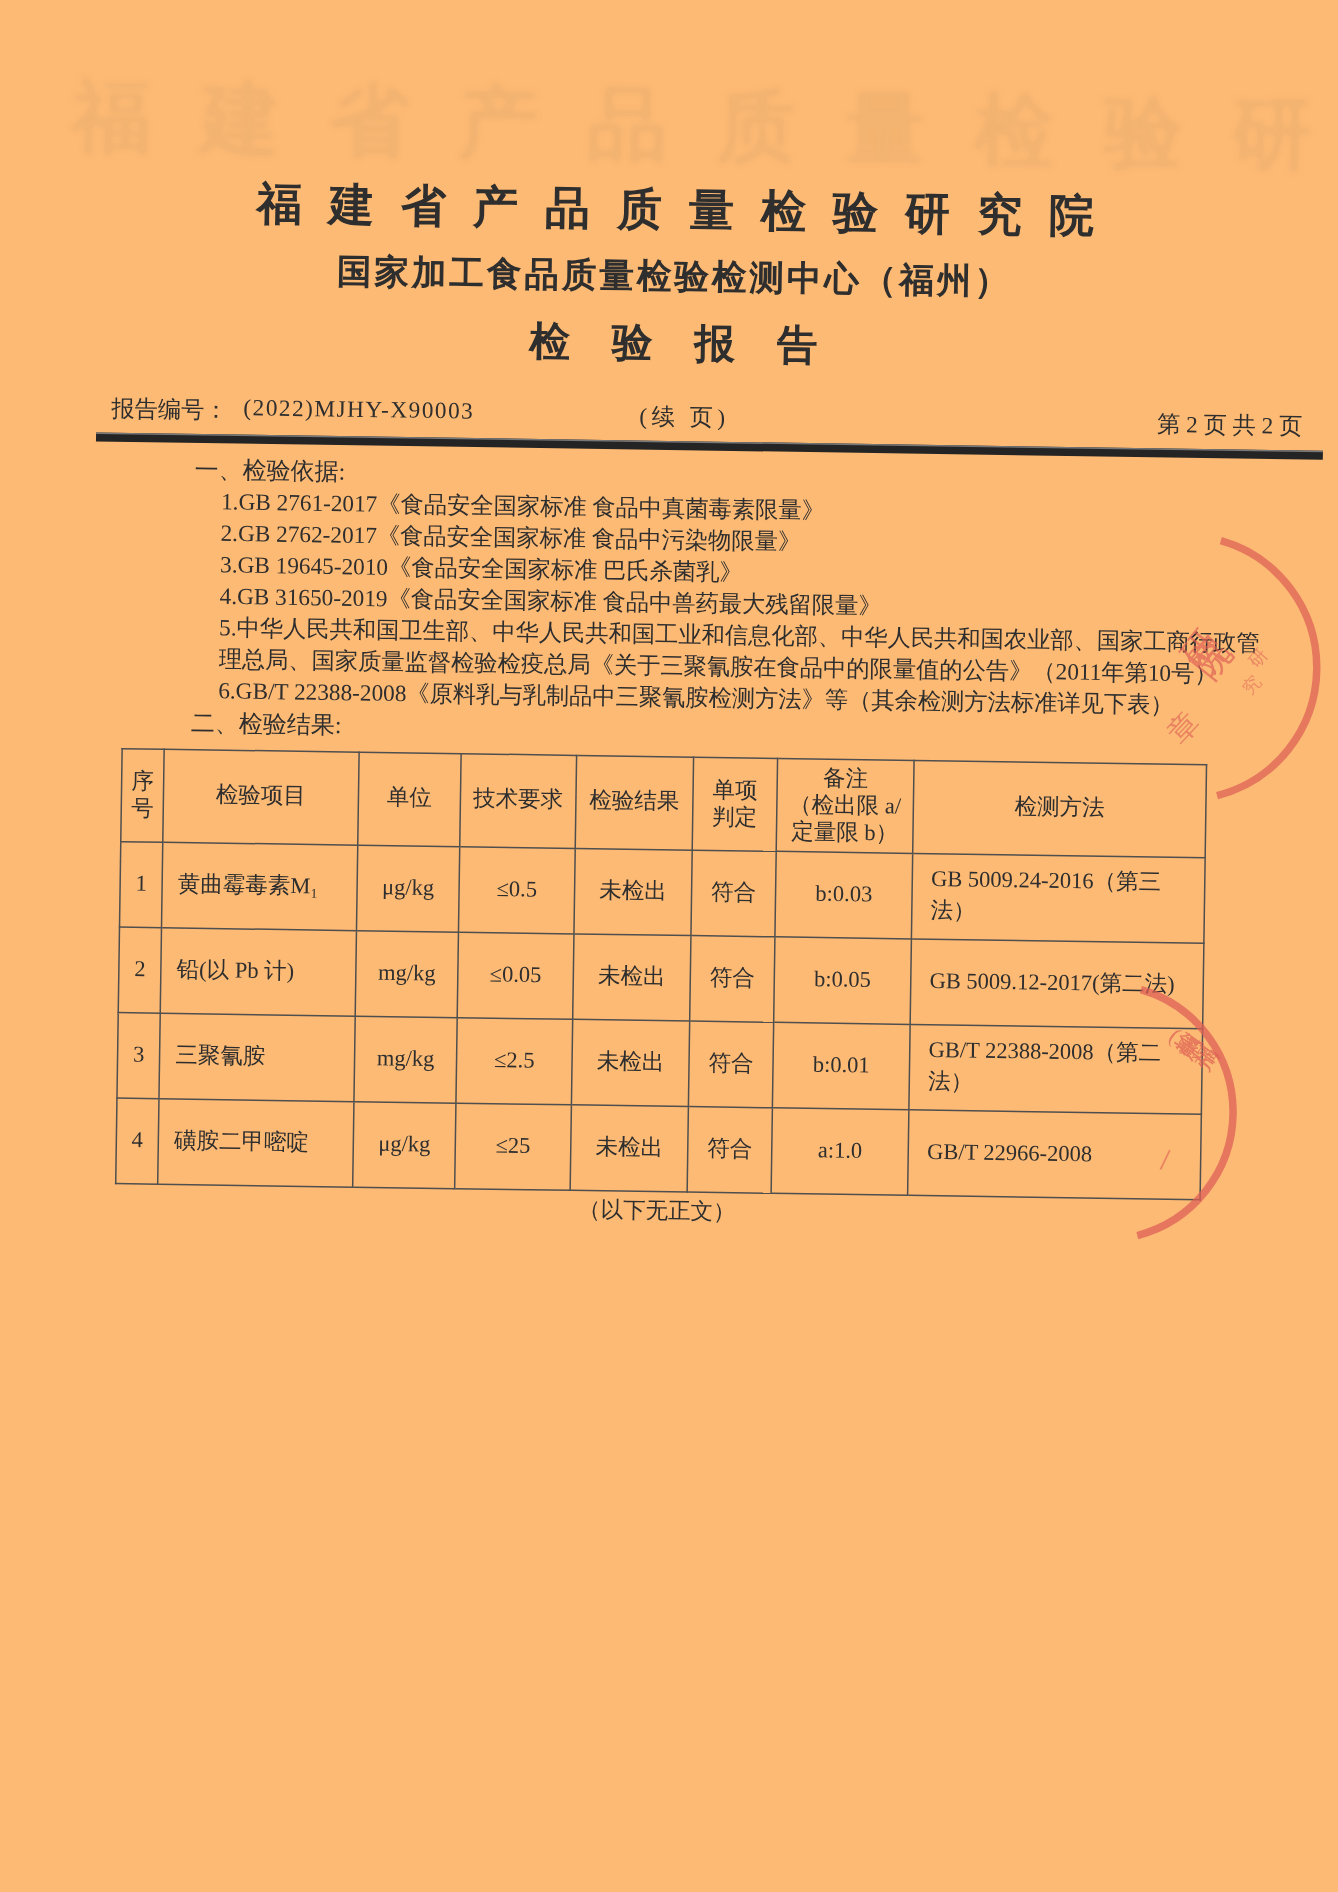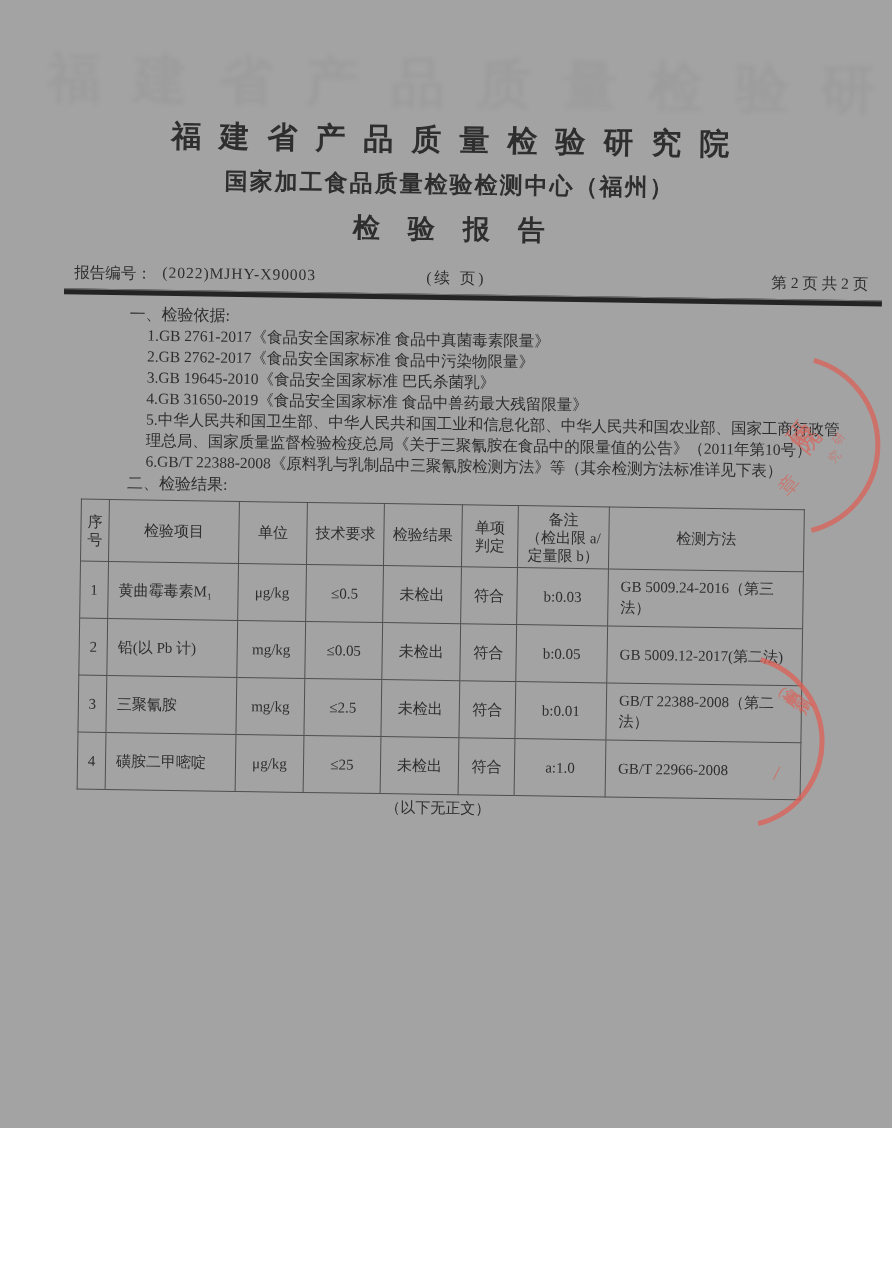--- a/index.html
+++ b/index.html
@@ -1,18 +1,18 @@
 <!DOCTYPE html>
 <html><head>
 <meta charset="utf-8">
 <style>
   html,body { margin:0; padding:0; background:#ffffff; }
   .page {
-    position:relative; width:892px; height:1128px; overflow:hidden;
-    background:#a3a3a3; color:#2e2e2e;
+    position:relative; width:892px; height:1261px; overflow:hidden;
+    background:#fdba74; color:#2e2e2e;
     font-family:"Liberation Serif","DejaVu Serif",serif;
   }
   .scan { position:absolute; inset:0; transform:rotate(0.85deg); transform-origin:446px 430px; }
 
   .ghost {
     position:absolute; top:48px; left:42px; width:830px;
     font-size:54px; font-weight:bold; letter-spacing:32px; white-space:nowrap;
     color:rgba(45,45,45,0.055); filter:blur(2px); user-select:none;
   }
 

